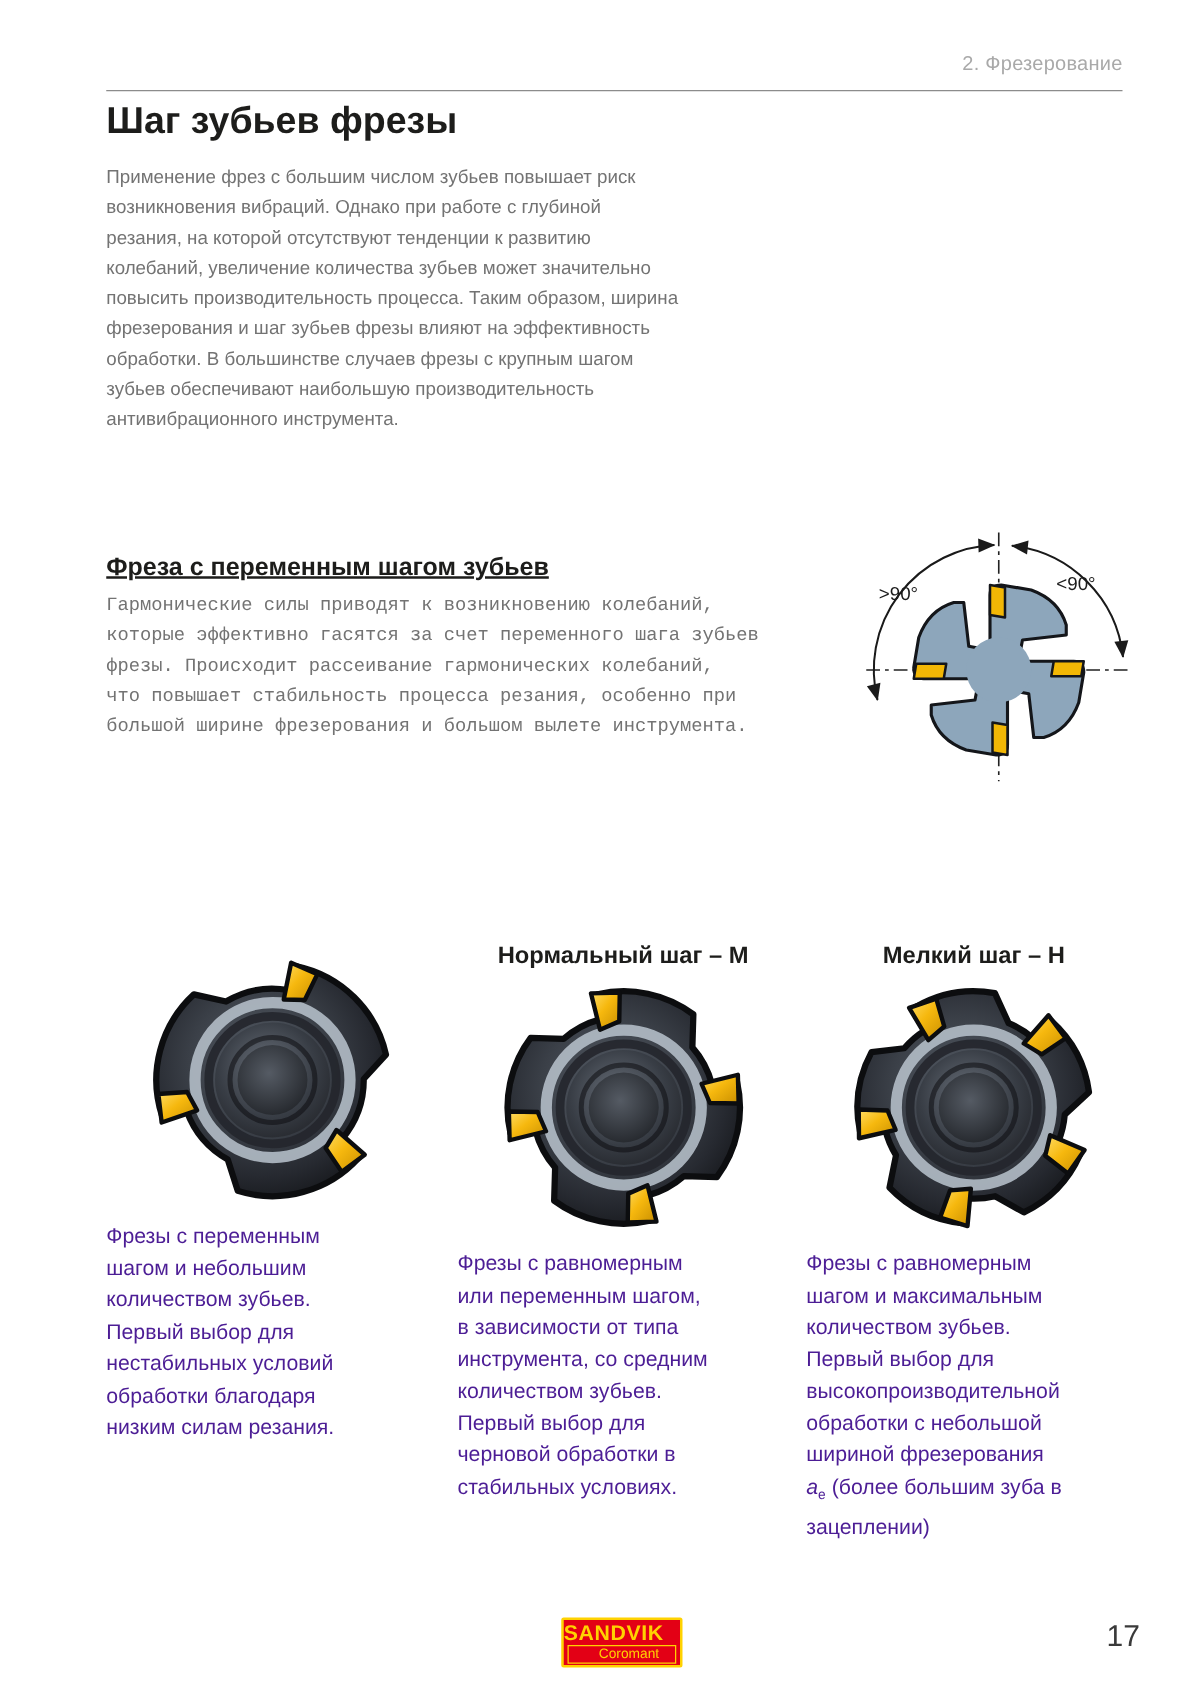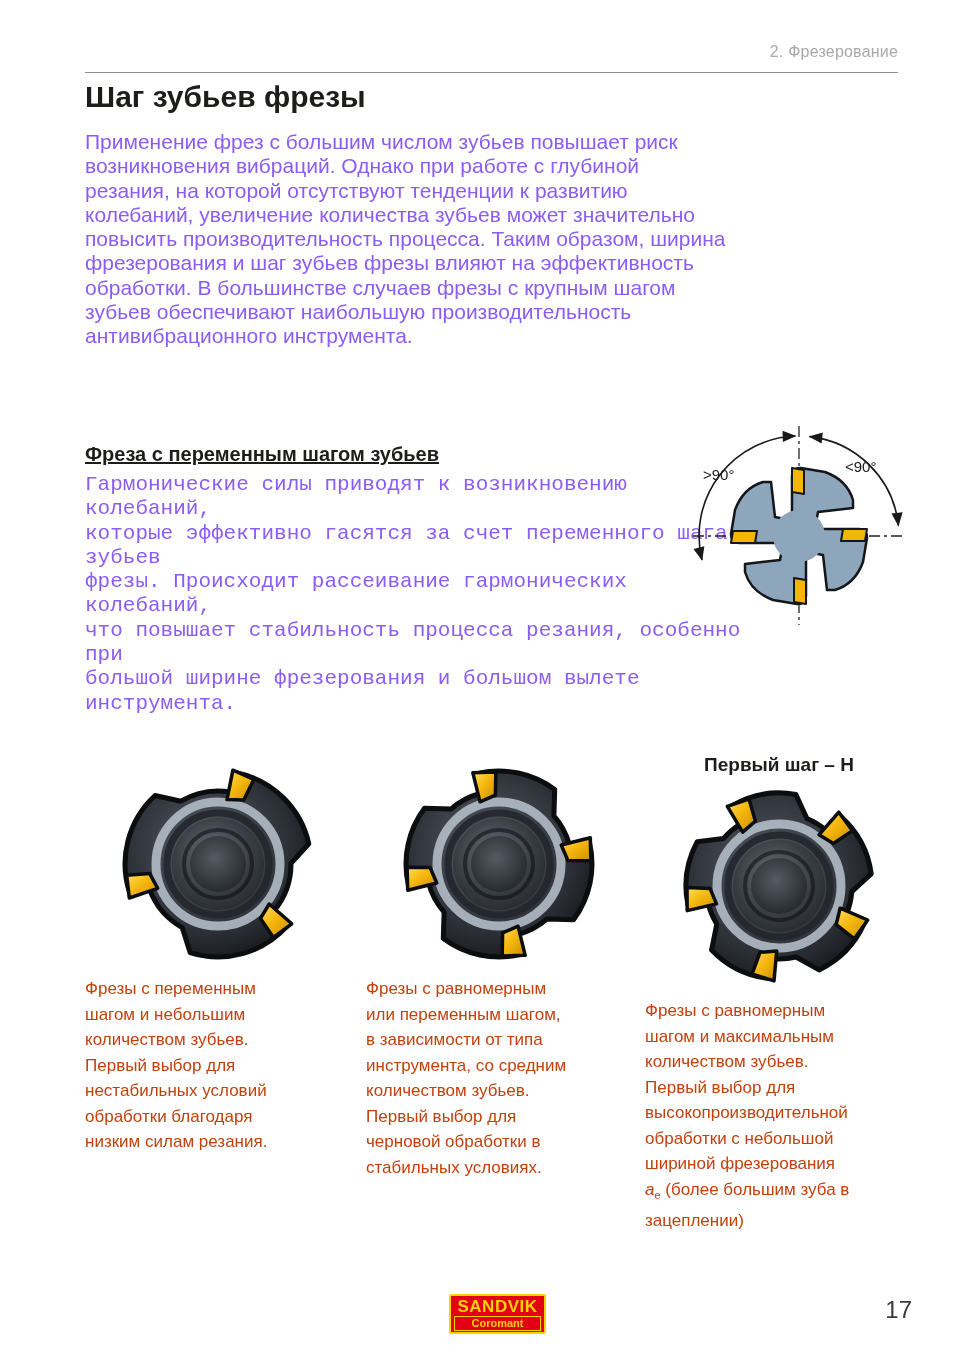--- a/index.html
+++ b/index.html
@@ -4,44 +4,44 @@
 <style>
   html,body{margin:0;padding:0;background:#ffffff;}
   .page{
     position:relative;width:954px;height:1354px;background:#ffffff;overflow:hidden;
     font-family:"Liberation Sans","DejaVu Sans",sans-serif;color:#1a1a1a;margin-top:16px;
   }
   .chapter{position:absolute;top:27px;left:85px;width:813px;text-align:right;
     font-size:16px;color:#a9a9a9;letter-spacing:.2px;}
   .rule{position:absolute;top:56px;left:85px;width:813px;height:0;border-top:1.5px solid #8c8c8c;}
   h1.title{position:absolute;top:64px;left:85px;margin:0;font-size:30px;font-weight:700;color:#1d1d1b;}
-  p.body{margin:0;white-space:pre-line;font-size:21px;line-height:24.3px;color:#8b5cf6;}
+  p.body{margin:0;white-space:pre-line;font-size:15px;line-height:24.3px;color:#737373;}
   .intro{position:absolute;top:114px;left:85px;width:660px;}
   h2.subhead{position:absolute;top:427px;left:85px;margin:0;font-size:20px;font-weight:700;color:#1d1d1b;text-decoration:underline;}
   .section-body{position:absolute;top:457px;left:85px;width:660px;font-family:Liberation Mono, monospace;}
   svg.diagram{position:absolute;left:687px;top:406px;width:220px;height:207px;}
   svg.diagram text{font-family:"Liberation Sans","DejaVu Sans",sans-serif;font-size:15px;fill:#1a1a1a;}
   .dashdot{stroke:#222;stroke-width:1.3;stroke-dasharray:11 4 3 4;fill:none;}
   .arc{stroke:#1a1a1a;stroke-width:1.6;fill:none;}
   .lobe{fill:#8da6bb;stroke:#14161a;stroke-width:2.5;stroke-linejoin:round;}
   .lobe-insert{fill:#f2b705;stroke:#14161a;stroke-width:2;stroke-linejoin:round;}
   .variant{position:absolute;top:738px;}
   .variant h3{margin:0;text-align:center;font-size:19px;font-weight:700;color:#1d1d1b;}
   .variant svg.cutter{display:block;margin:10px auto 0;width:220px;height:200px;}
-  .variant p.desc{margin:12px 0 0;white-space:pre-line;font-size:17px;line-height:25.5px;color:#c2410c;}
+  .variant p.desc{margin:12px 0 0;white-space:pre-line;font-size:17px;line-height:25.5px;color:#4c1d95;}
   .variant p.desc i{font-style:italic;}
   .variant p.desc sub{font-size:11px;}
   .v1{left:85px;width:265px;}
   .v2{left:366px;width:265px;}
   .v3{left:645px;width:268px;}
   .logo{position:absolute;left:449px;top:1278px;width:97px;height:40px;box-sizing:border-box;
-    background:#e30015;border:2px solid #ffd200;border-radius:2px;text-align:center;}
+    background:#e30015;border:2px solid #ffd200;border-radius:2px;}
   .logo-top{display:block;font-size:17px;font-weight:700;color:#ffd200;letter-spacing:.5px;line-height:19px;margin-top:1px;}
-  .logo-bottom{display:block;margin:0 3px 3px;border:1.5px solid #ffd200;font-size:11px;font-weight:700;
-    color:#ffd200;line-height:13px;}
+  .logo-bottom{display:block;margin:0 3px 3px;border:1.5px solid #ffd200;font-size:11px;font-weight:400;
+    color:#ffd200;line-height:13px;padding-left:24px;}
   .pagenum{position:absolute;top:1280px;left:85px;width:827px;text-align:right;font-size:24px;color:#3a3a3a;}
 </style>
 </head>
 <body>
 
 <div class="page">
 
   <div class="chapter">2. Фрезерование</div>
   <div class="rule"></div>
 
@@ -125,20 +125,21 @@
     <p class="desc"><span>Фрезы с переменным
 шагом и небольшим
 количеством зубьев.
 Первый выбор для
 нестабильных условий
 обработки благодаря
 низким силам резания.</span><i></i><sub></sub><span></span></p>
   </div>
 
   <div class="variant v2">
+    <h3>Нормальный шаг – M</h3>
     <svg class="cutter" viewBox="0 0 220 200">
     <defs>
       <radialGradient id="body1" cx="45%" cy="42%" r="62%">
         <stop offset="0" stop-color="#585f69"></stop>
             <stop offset="0.5" stop-color="#3a3f47"></stop>
         <stop offset="0.8" stop-color="#262930"></stop>
             <stop offset="1" stop-color="#17191d"></stop>
       </radialGradient>
       <radialGradient id="hub1" cx="45%" cy="40%" r="60%">
         <stop offset="0" stop-color="#6b727c"></stop>
@@ -170,21 +171,21 @@
 или переменным шагом,
 в зависимости от типа
 инструмента, со средним
 количеством зубьев.
 Первый выбор для
 черновой обработки в
 стабильных условиях.</span><i></i><sub></sub><span></span></p>
   </div>
 
   <div class="variant v3">
-    <h3>Первый шаг – H</h3>
+    <h3>Мелкий шаг – H</h3>
     <svg class="cutter" viewBox="0 0 220 200">
     <defs>
       <radialGradient id="body2" cx="45%" cy="42%" r="62%">
         <stop offset="0" stop-color="#585f69"></stop>
             <stop offset="0.5" stop-color="#3a3f47"></stop>
         <stop offset="0.8" stop-color="#262930"></stop>
             <stop offset="1" stop-color="#17191d"></stop>
       </radialGradient>
       <radialGradient id="hub2" cx="45%" cy="40%" r="60%">
         <stop offset="0" stop-color="#6b727c"></stop>

